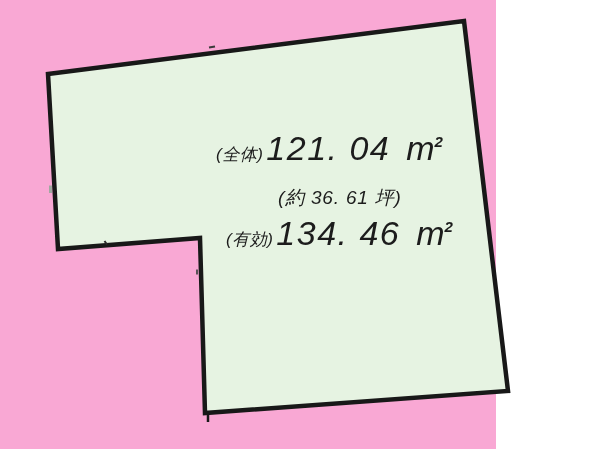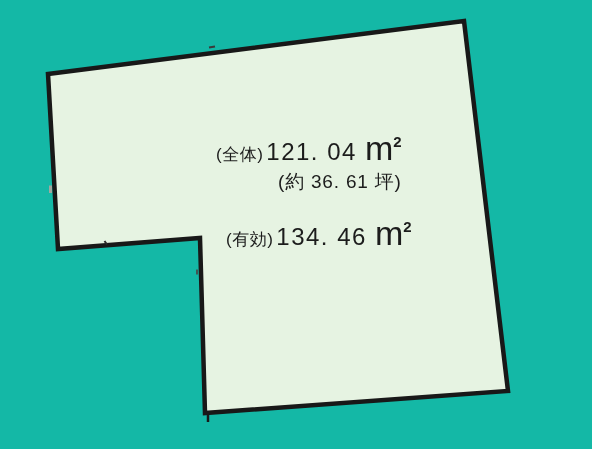--- a/index.html
+++ b/index.html
@@ -6,23 +6,24 @@
     margin: 0;
     padding: 0;
     background: #ffffff;
     width: 600px;
     height: 449px;
     overflow: hidden;
     font-family: "Liberation Sans", sans-serif;
   }
   #stage {
     position: relative;
-    width: 592px;
+    width: 496px;
     height: 449px;
-    background: #14b8a6;
+    background: #f9a8d4;
+    font-style: italic;
   }
   #plot-svg {
     position: absolute;
     left: 0;
     top: 0;
     width: 600px;
     height: 449px;
   }
   .measure-block {
     position: absolute;
@@ -33,43 +34,43 @@
     display: flex;
     align-items: baseline;
     line-height: 34px;
   }
   .measure-label {
     font-size: 17px;
     letter-spacing: 0.5px;
     margin-right: 3px;
   }
   .measure-value {
-    font-size: 24px;
+    font-size: 34px;
     font-weight: 500;
     letter-spacing: 1.5px;
   }
   .measure-unit {
     font-size: 34px;
     font-weight: 500;
-    margin-left: 8px;
+    margin-left: 16px;
     position: relative;
   }
   .measure-unit sup {
     font-size: 15px;
     font-weight: 700;
     position: relative;
     top: -0.05em;
     vertical-align: super;
     line-height: 0;
   }
   .measure-tsubo {
     font-size: 19px;
     letter-spacing: 0.8px;
     line-height: 20px;
-    margin-top: 0;
+    margin-top: 16px;
     margin-left: 62px;
   }
   #block-total { left: 216px; top: 131px; }
   #block-effective { left: 226px; top: 216px; text-align: center; }
 </style>
 </head>
 <body style="color: rgb(28, 28, 28);">
 
 <div id="stage">
 

